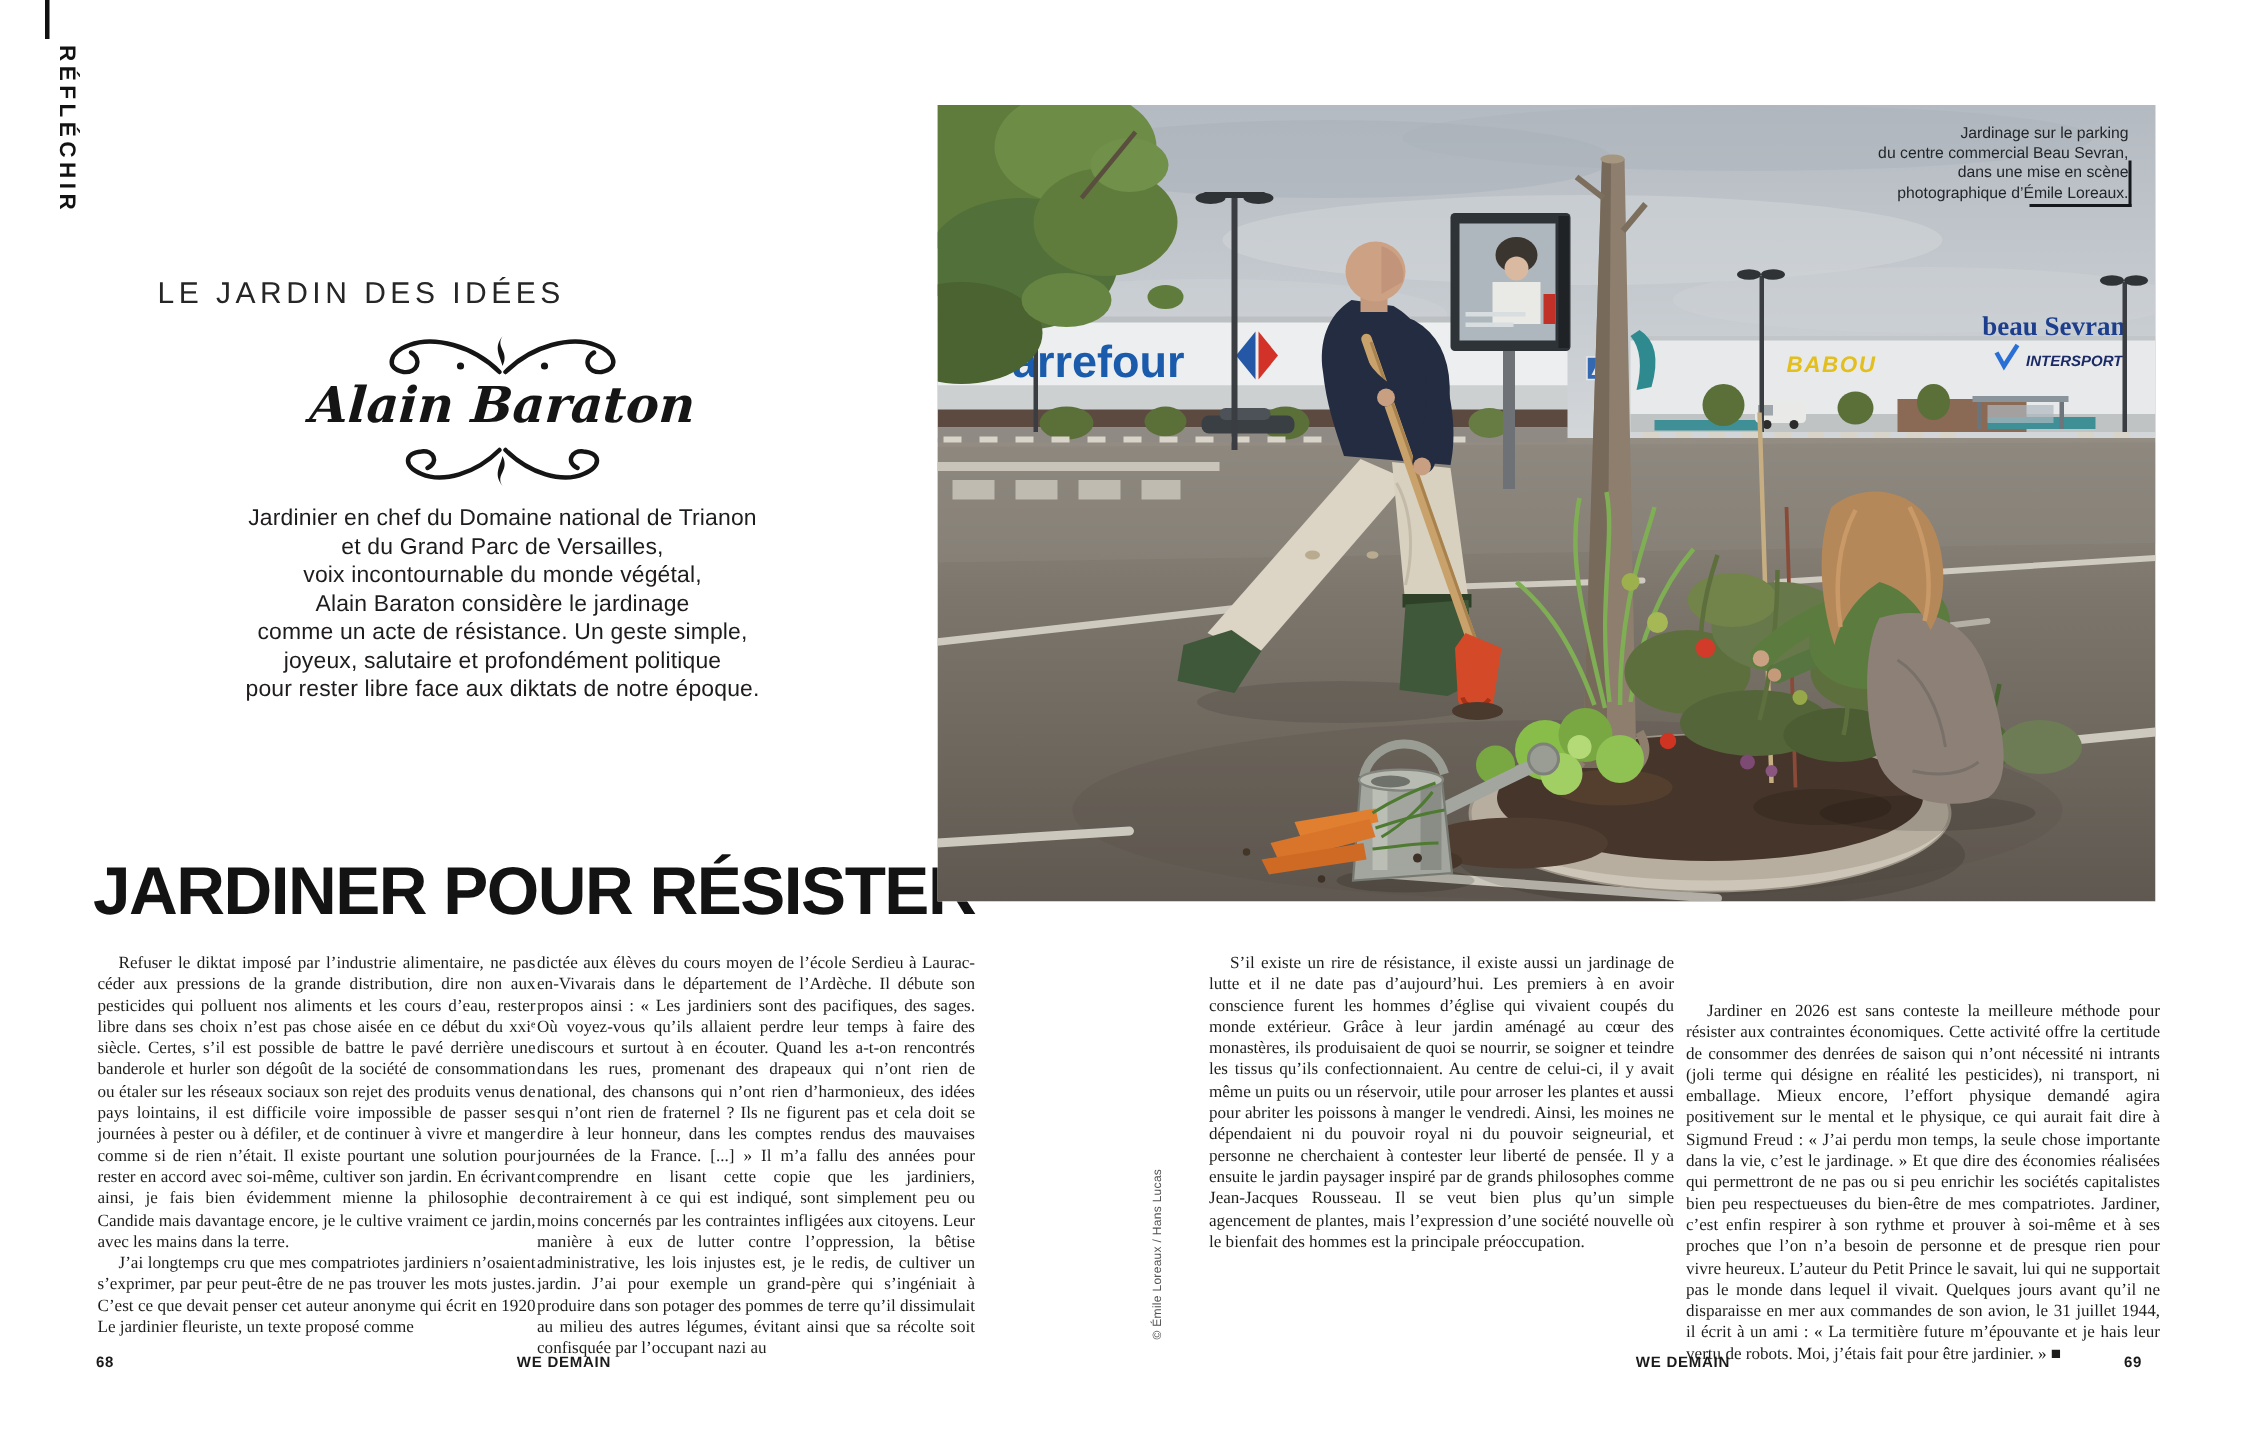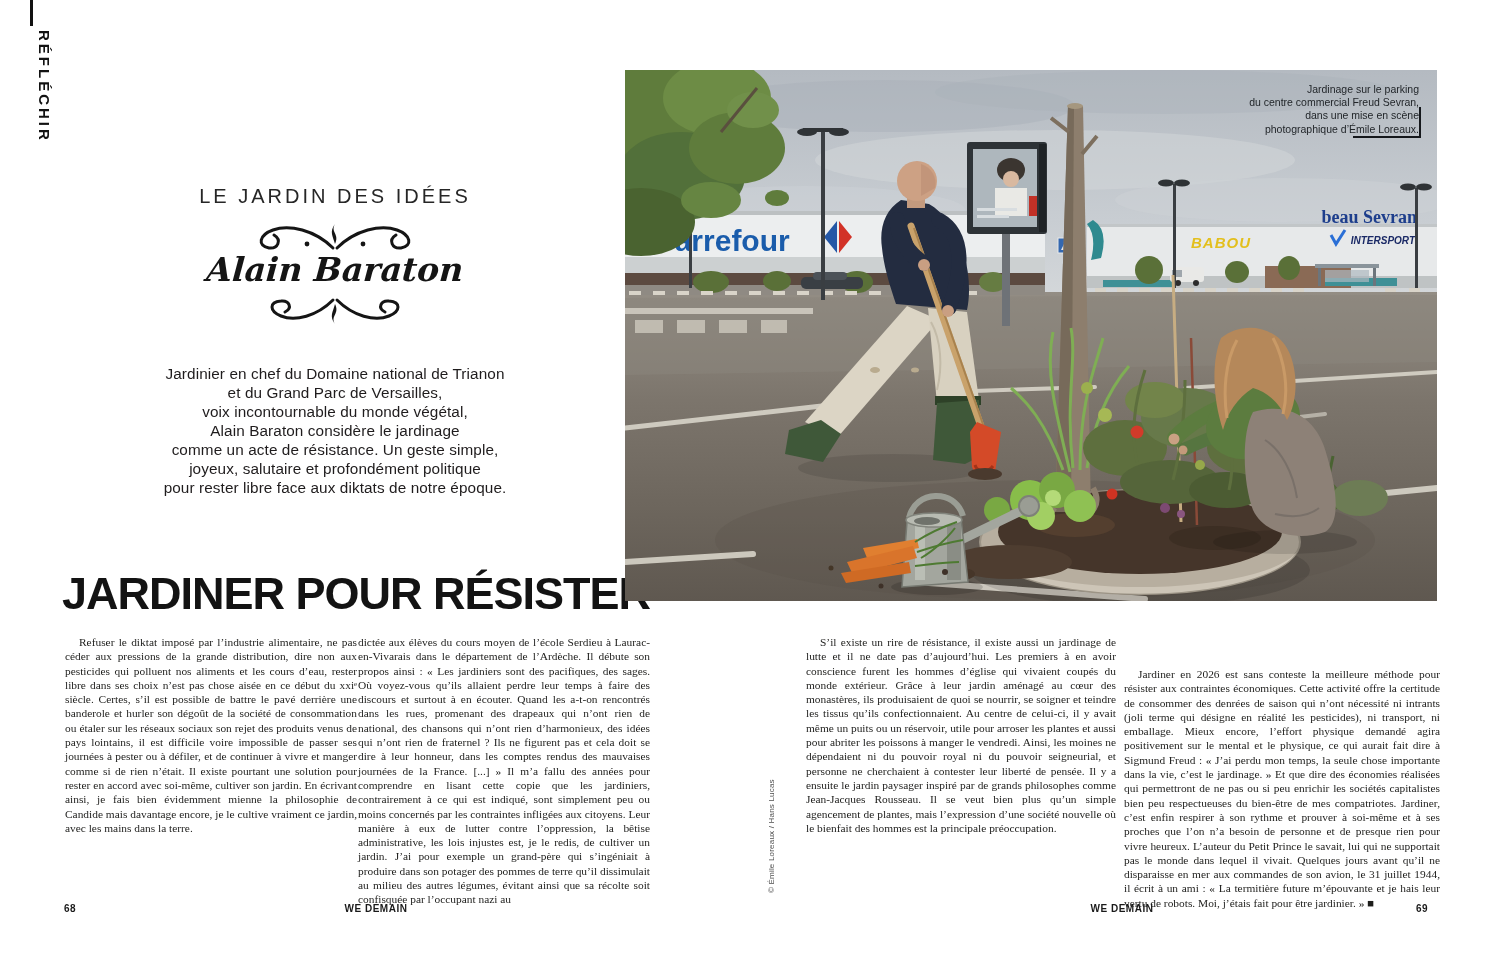--- a/index.html
+++ b/index.html
@@ -8,29 +8,29 @@
     font-family:"Liberation Sans",sans-serif;color:#1a1a1a;
   }
   .abs{position:absolute;}
   
   #edge-tab{left:30px;top:0;width:3px;height:26px;background:#111;}
   #section-label{
     left:36px;top:30px;writing-mode:vertical-rl;
     font-weight:bold;font-size:15px;letter-spacing:3px;color:#121212;
   }
   
-  #kicker{left:105px;top:185px;width:460px;text-align:center;
+  #kicker{left:105px;top:185px;width:460px;text-align:left;
     font-size:20px;font-weight:500;letter-spacing:3px;color:#262626;}
   #signature{left:105px;top:250px;width:460px;text-align:center;
     font-family:"DejaVu Serif",serif;font-style:italic;font-weight:600;
     font-size:33px;color:#151515;transform:skewX(-4deg);}
   #flourish-top{left:245px;top:222px;width:180px;height:30px;}
   #flourish-bottom{left:255px;top:296px;width:160px;height:30px;}
   #intro{left:104px;top:336px;width:462px;text-align:center;white-space:pre-line;
-    font-size:15.3px;line-height:19px;color:#1f1c1d;letter-spacing:.1px;font-weight:500;margin-top:28px;}
+    font-size:15.3px;line-height:19px;color:#1f1c1d;letter-spacing:.1px;font-weight:500;}
   #headline{left:62px;top:568px;font-size:45px;font-weight:bold;letter-spacing:-1px;color:#131313;}
   
   .col{top:635px;font-family:Liberation Serif, serif;font-size:11.4px;line-height:14.3px;
     text-align:justify;color:#1d1d1b;}
   .col p{margin:0;}
   .col p.ind{text-indent:14px;}
   #col1{left:65px;width:292px;}
   #col2{left:358px;width:292px;}
   #col3{left:806px;width:310px;}
   #col4{left:1124px;width:316px;margin-top:32px;}
@@ -83,20 +83,21 @@
 voix incontournable du monde végétal,
 Alain Baraton considère le jardinage
 comme un acte de résistance. Un geste simple,
 joyeux, salutaire et profondément politique
 pour rester libre face aux diktats de notre époque.</div>
 
 <div class="abs" id="headline">JARDINER POUR RÉSISTER</div>
 
 <div class="abs col" id="col1">
     <p class="ind">Refuser le diktat imposé par l’industrie alimentaire, ne pas céder aux pressions de la grande distribution, dire non aux pesticides qui polluent nos aliments et les cours d’eau, rester libre dans ses choix n’est pas chose aisée en ce début du xxiᵉ siècle. Certes, s’il est possible de battre le pavé derrière une banderole et hurler son dégoût de la société de consommation ou étaler sur les réseaux sociaux son rejet des produits venus de pays lointains, il est difficile voire impossible de passer ses journées à pester ou à défiler, et de continuer à vivre et manger comme si de rien n’était. Il existe pourtant une solution pour rester en accord avec soi-même, cultiver son jardin. En écrivant ainsi, je fais bien évidemment mienne la philosophie de Candide mais davantage encore, je le cultive vraiment ce jardin, avec les mains dans la terre.</p>
+    <p class="ind">J’ai longtemps cru que mes compatriotes jardiniers n’osaient s’exprimer, par peur peut-être de ne pas trouver les mots justes. C’est ce que devait penser cet auteur anonyme qui écrit en 1920 Le jardinier fleuriste, un texte proposé comme</p>
   </div>
 <div class="abs col" id="col2">
     <p>dictée aux élèves du cours moyen de l’école Serdieu à Laurac-en-Vivarais dans le département de l’Ardèche. Il débute son propos ainsi : « Les jardiniers sont des pacifiques, des sages. Où voyez-vous qu’ils allaient perdre leur temps à faire des discours et surtout à en écouter. Quand les a-t-on rencontrés dans les rues, promenant des drapeaux qui n’ont rien de national, des chansons qui n’ont rien d’harmonieux, des idées qui n’ont rien de fraternel ? Ils ne figurent pas et cela doit se dire à leur honneur, dans les comptes rendus des mauvaises journées de la France. [...] » Il m’a fallu des années pour comprendre en lisant cette copie que les jardiniers, contrairement à ce qui est indiqué, sont simplement peu ou moins concernés par les contraintes infligées aux citoyens. Leur manière à eux de lutter contre l’oppression, la bêtise administrative, les lois injustes est, je le redis, de cultiver un jardin. J’ai pour exemple un grand-père qui s’ingéniait à produire dans son potager des pommes de terre qu’il dissimulait au milieu des autres légumes, évitant ainsi que sa récolte soit confisquée par l’occupant nazi au</p>
   </div>
 <div class="abs col" id="col3">
     <p class="ind">S’il existe un rire de résistance, il existe aussi un jardinage de lutte et il ne date pas d’aujourd’hui. Les premiers à en avoir conscience furent les hommes d’église qui vivaient coupés du monde extérieur. Grâce à leur jardin aménagé au cœur des monastères, ils produisaient de quoi se nourrir, se soigner et teindre les tissus qu’ils confectionnaient. Au centre de celui-ci, il y avait même un puits ou un réservoir, utile pour arroser les plantes et aussi pour abriter les poissons à manger le vendredi. Ainsi, les moines ne dépendaient ni du pouvoir royal ni du pouvoir seigneurial, et personne ne cherchaient à contester leur liberté de pensée. Il y a ensuite le jardin paysager inspiré par de grands philosophes comme Jean-Jacques Rousseau. Il se veut bien plus qu’un simple agencement de plantes, mais l’expression d’une société nouvelle où le bienfait des hommes est la principale préoccupation.</p>
   </div>
 <div class="abs col" id="col4">
     <p class="ind">Jardiner en 2026 est sans conteste la meilleure méthode pour résister aux contraintes économiques. Cette activité offre la certitude de consommer des denrées de saison qui n’ont nécessité ni intrants (joli terme qui désigne en réalité les pesticides), ni transport, ni emballage. Mieux encore, l’effort physique demandé agira positivement sur le mental et le physique, ce qui aurait fait dire à Sigmund Freud : « J’ai perdu mon temps, la seule chose importante dans la vie, c’est le jardinage. » Et que dire des économies réalisées qui permettront de ne pas ou si peu enrichir les sociétés capitalistes bien peu respectueuses du bien-être de mes compatriotes. Jardiner, c’est enfin respirer à son rythme et prouver à soi-même et à ses proches que l’on n’a besoin de personne et de presque rien pour vivre heureux. L’auteur du Petit Prince le savait, lui qui ne supportait pas le monde dans lequel il vivait. Quelques jours avant qu’il ne disparaisse en mer aux commandes de son avion, le 31 juillet 1944, il écrit à un ami : « La termitière future m’épouvante et je hais leur vertu de robots. Moi, j’étais fait pour être jardinier. » ■</p>
   </div>
@@ -423,17 +424,17 @@
       <path d="M290,496 C308,494 322,492 334,492"></path>
       <path d="M296,488 C310,480 324,466 330,458"></path>
     </g>
     <circle cx="320" cy="502" r="3" fill="#3e3128"></circle>
         <circle cx="256" cy="516" r="2.5" fill="#3e3128"></circle>
     <circle cx="206" cy="498" r="2.5" fill="#443627"></circle>
   </g>
 </svg>
 
 <div id="photo-caption">Jardinage sur le parking
-du centre commercial Freud Sevran,
+du centre commercial Beau Sevran,
 dans une mise en scène
 photographique d’Émile Loreaux.</div>
 <div id="caption-bracket"></div>
 </div>
 
 </body></html>

